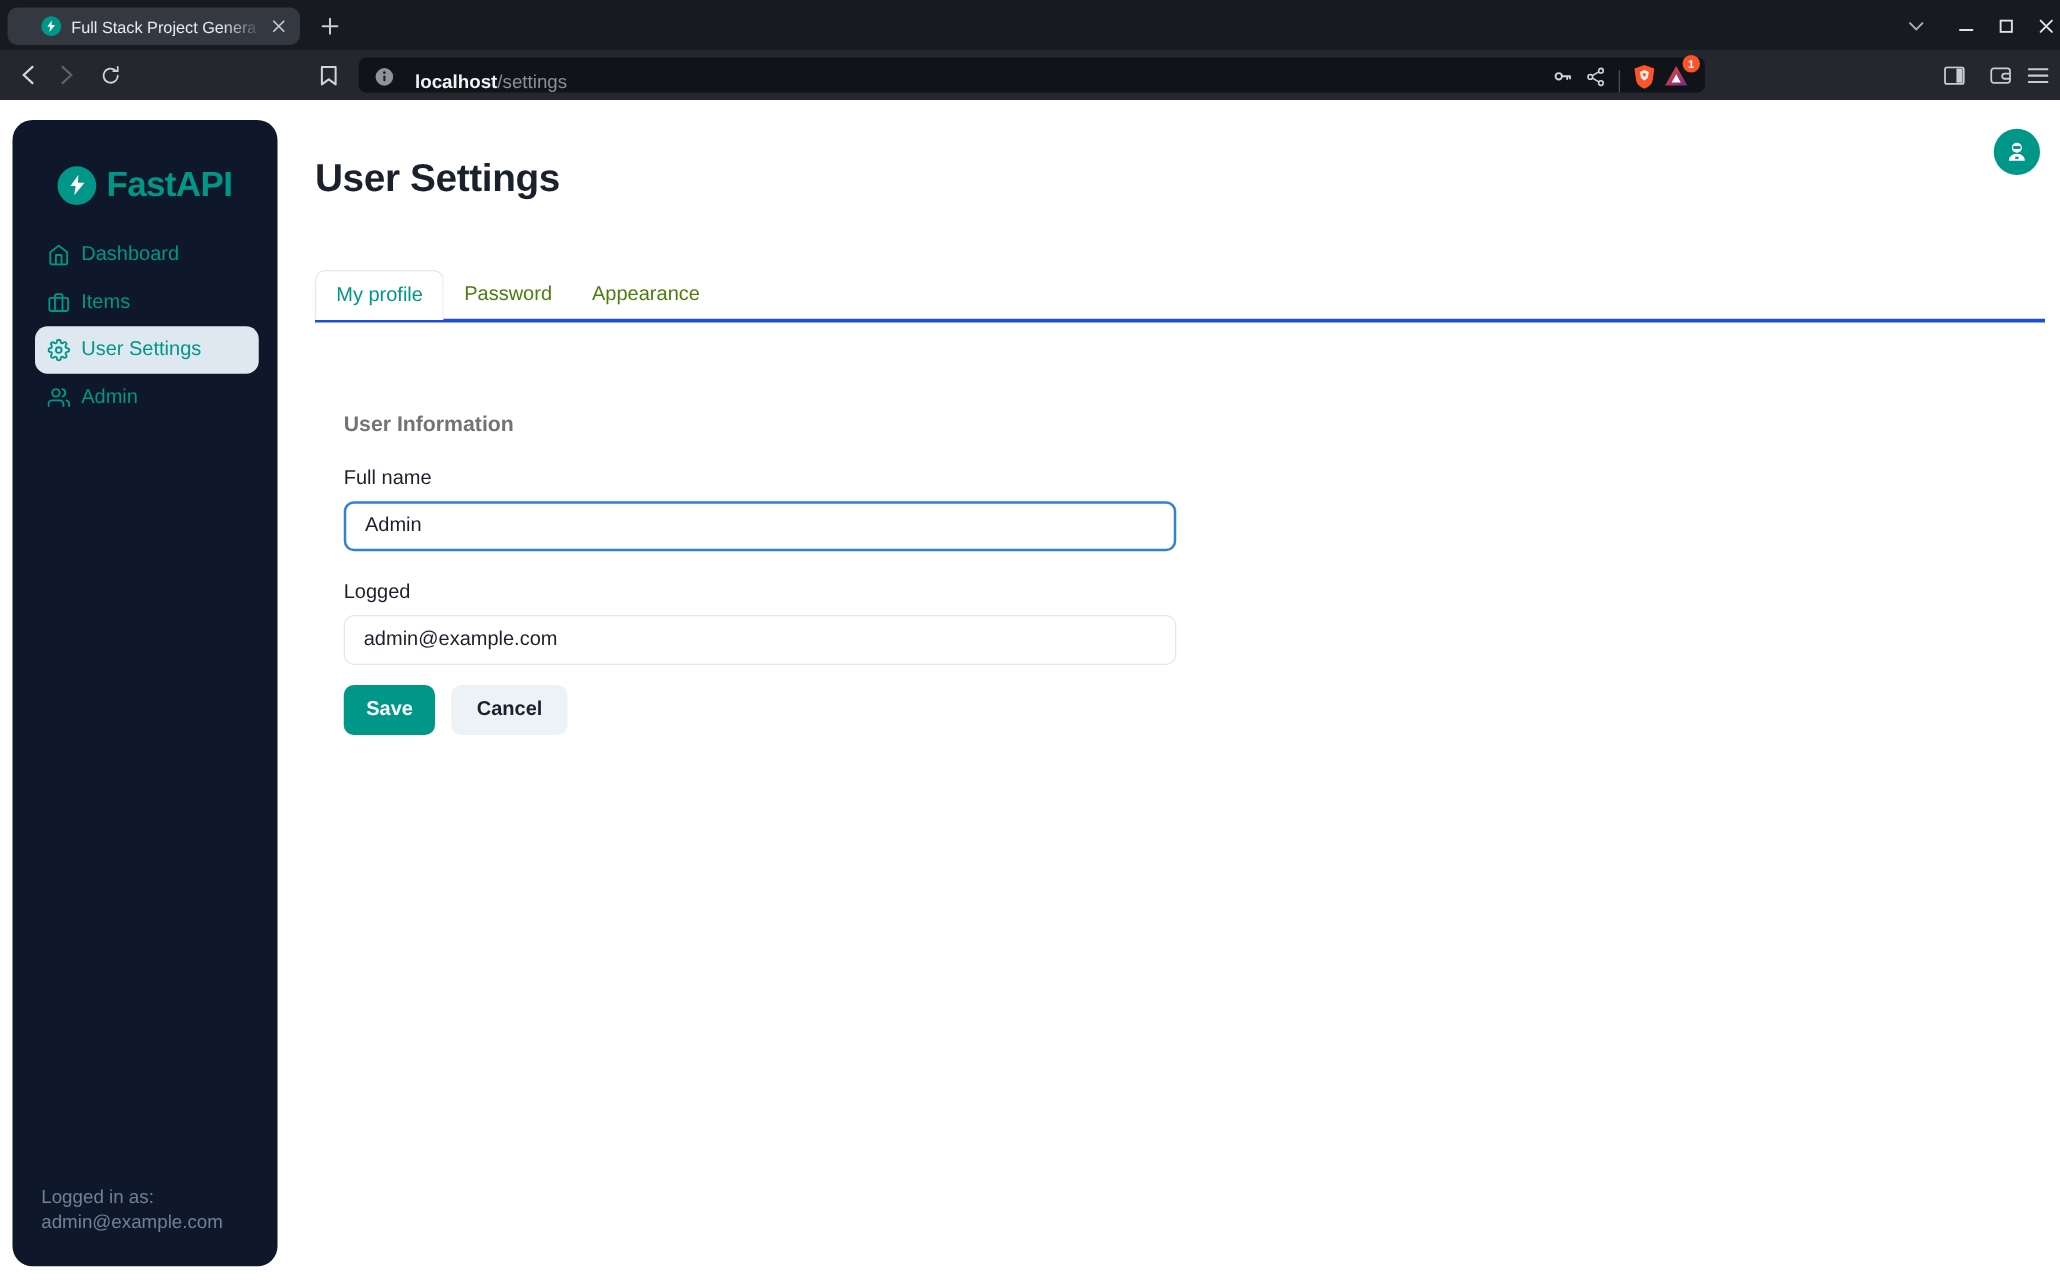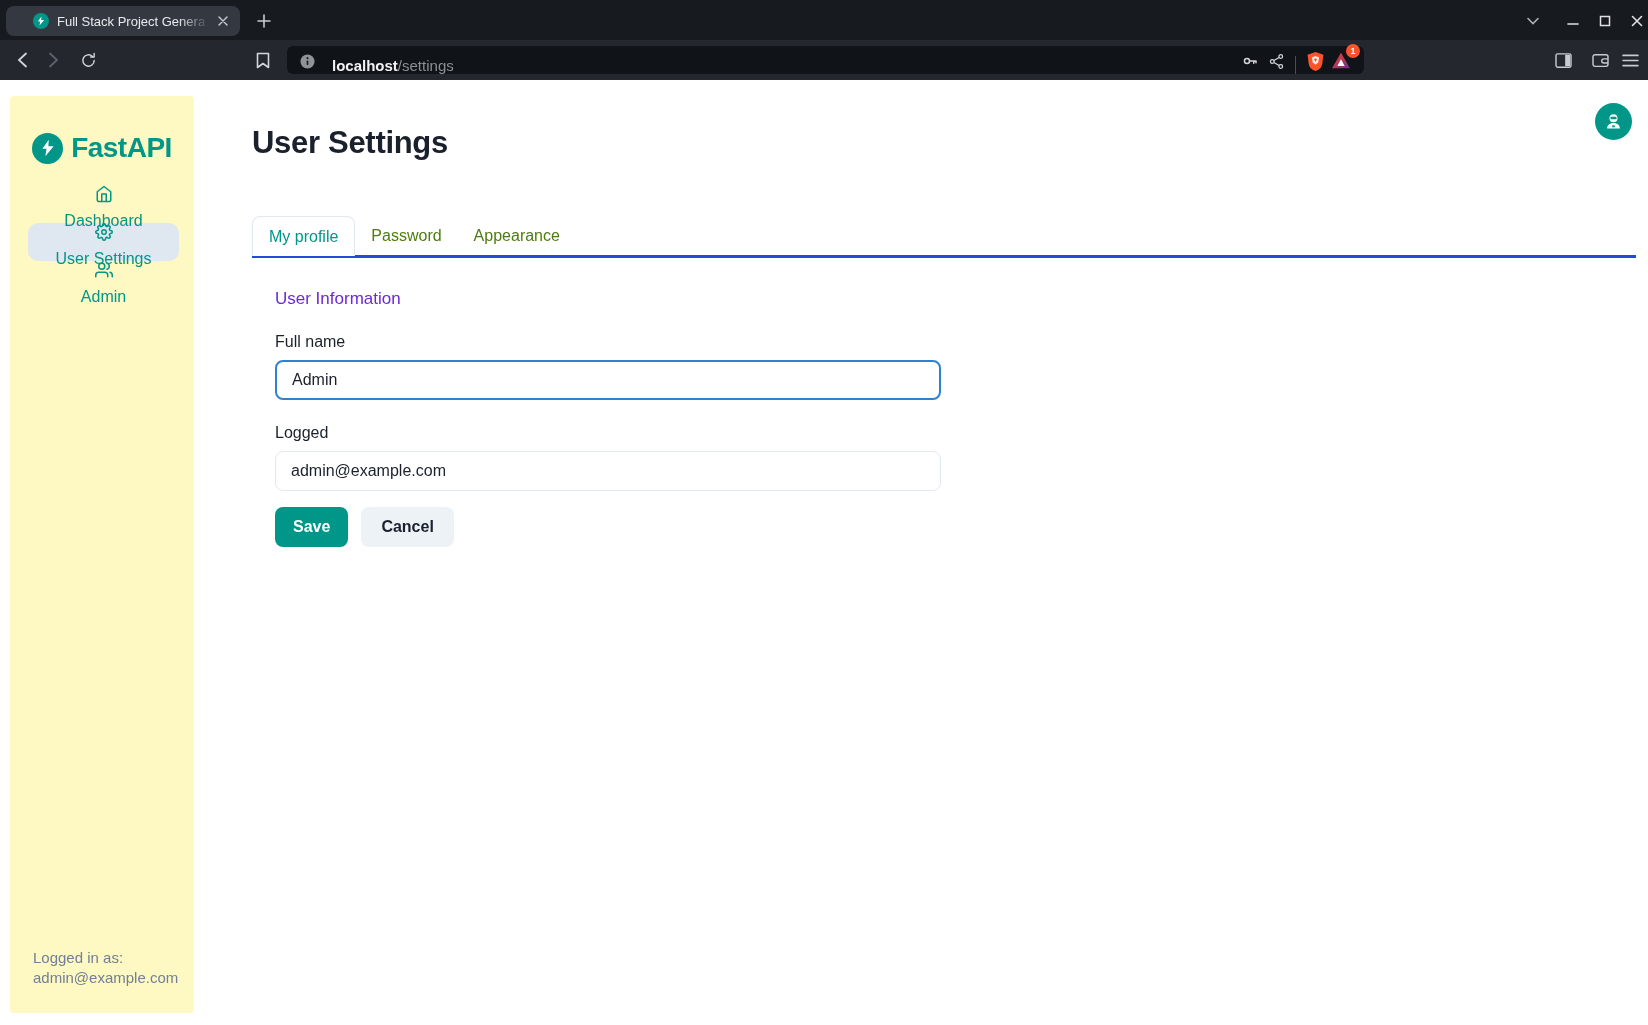--- a/index.html
+++ b/index.html
@@ -21,39 +21,39 @@
   .url-host { color:#f1f3f4; font-size:15px; font-weight:700; margin-left:12px; }
   .url-path { color:#8b9096; font-size:15px; }
   .url-spacer { flex:1; }
   .urlicon { display:flex; align-items:center; justify-content:center; width:26px; height:26px; color:#cdd0d5; flex:none; }
   .udivider { width:1px; height:18px; background:#4a4e55; margin:0 6px; flex:none; }
   .badge { position:absolute; top:-4px; right:-6px; min-width:14px; height:14px; border-radius:7px; background:#fb542b; color:#fff; font-size:9px; font-weight:700; display:flex; align-items:center; justify-content:center; padding:0 3px; }
 
   
   .page { position:relative; height:945px; background:#fff; }
 
-  .sidebar { position:absolute; left:10px; top:16px; width:184px; height:917px; background:#fef9c3; border-radius:4px; }
+  .sidebar { position:absolute; left:10px; top:16px; width:212px; height:917px; background:#0f172a; border-radius:16px; }
   .logo-row { display:flex; align-items:center; justify-content:center; gap:8px; padding-top:36px; }
   .logo-circle { width:31px; height:31px; border-radius:50%; background:#009688; display:flex; align-items:center; justify-content:center; flex:none; }
   .logo-text { color:#009688; font-size:28px; font-weight:700; letter-spacing:-0.5px; }
   .nav { margin:21px 15px 0 18px; }
-  .nav-item { display:flex; align-items:center; gap:9px; height:38px; padding:0 10px; border-radius:10px; color:#009688; font-size:16px; cursor:pointer;flex-direction:column; }
+  .nav-item { display:flex; align-items:center; gap:9px; height:38px; padding:0 10px; border-radius:10px; color:#009688; font-size:16px; cursor:pointer; }
   .nav-item.active { background:#dfe7f0; }
   .nav-item svg { flex:none; }
   .side-footer { position:absolute; left:23px; bottom:25px; color:#718096; font-size:15px; line-height:20px; }
 
   .page-title { position:absolute; left:252px; top:45px; font-size:31px; font-weight:700; color:#1a202c; letter-spacing:-0.3px; }
   .avatar-btn { position:absolute; left:1595px; top:23px; width:37px; height:37px; border-radius:50%; background:#009688; display:flex; align-items:center; justify-content:center; cursor:pointer; }
 
   .tabs { position:absolute; left:252px; top:136px; right:12px; height:42px; display:flex; align-items:stretch; border-bottom:3px solid #1d4ed8; }
   .tabitem { display:flex; align-items:center; padding:0 16px; font-size:16px; color:#4d7c0f; cursor:pointer; }
   .tabitem.active { color:#009688; background:#fff; border:1px solid #e2e8f0; border-bottom:none; border-radius:8px 8px 0 0; margin-bottom:-1px; }
 
   .form { position:absolute; left:275px; top:177px; width:666px; padding-top:32px; }
-  .section-title { font-size:17px; font-weight:400; color:#6d28d9; margin-bottom:24px; }
+  .section-title { font-size:17px; font-weight:700; color:#737373; margin-bottom:24px;margin-top:41px; }
   .field-label { display:block; font-size:16px; color:#1a202c; margin-bottom:9px; }
   .text-input { width:666px; height:40px; border-radius:8px; font-size:16px; color:#1a202c; padding:0 15px; outline:none; font-family:"Liberation Sans", sans-serif; background:#fff; }
   .text-input.normal { border:1px solid #e2e8f0; }
   .text-input.focused { border:2px solid #3182ce; }
   .mb24 { margin-bottom:24px; }
   .btn-row { display:flex; gap:13px; margin-top:16px; }
   .btn { height:40px; border:none; border-radius:8px; font-size:16px; font-weight:700; padding:0 18px; cursor:pointer; font-family:"Liberation Sans", sans-serif; }
   .btn-save { background:#009688; color:#ffffff; }
   .btn-cancel { background:#edf2f7; color:#1a202c; padding:0 20px; }
 </style>
@@ -204,20 +204,27 @@
     </div>
 
     <nav class="nav">
       <div class="nav-item">
         <svg width="18" height="18" viewBox="0 0 24 24" fill="none" stroke="#009688" stroke-width="2" stroke-linecap="round" stroke-linejoin="round">
             <path d="M3 9l9-7 9 7v11a2 2 0 0 1-2 2H5a2 2 0 0 1-2-2z"></path>
             <polyline points="9 22 9 12 15 12 15 22"></polyline>
           </svg>
         <span>Dashboard</span>
       </div>
+      <div class="nav-item">
+        <svg width="18" height="18" viewBox="0 0 24 24" fill="none" stroke="#009688" stroke-width="2" stroke-linecap="round" stroke-linejoin="round">
+            <rect x="2" y="7" width="20" height="14" rx="2"></rect>
+            <path d="M16 21V5a2 2 0 0 0-2-2h-4a2 2 0 0 0-2 2v16"></path>
+          </svg>
+        <span>Items</span>
+      </div>
       <div class="nav-item active">
         <svg width="18" height="18" viewBox="0 0 24 24" fill="none" stroke="#009688" stroke-width="2" stroke-linecap="round" stroke-linejoin="round">
             <circle cx="12" cy="12" r="3"></circle>
             <path d="M19.4 15a1.65 1.65 0 0 0 .33 1.82l.06.06a2 2 0 0 1 0 2.83 2 2 0 0 1-2.83 0l-.06-.06a1.65 1.65 0 0 0-1.82-.33 1.65 1.65 0 0 0-1 1.51V21a2 2 0 0 1-2 2 2 2 0 0 1-2-2v-.09A1.65 1.65 0 0 0 9 19.4a1.65 1.65 0 0 0-1.82.33l-.06.06a2 2 0 0 1-2.83 0 2 2 0 0 1 0-2.83l.06-.06a1.65 1.65 0 0 0 .33-1.82 1.65 1.65 0 0 0-1.51-1H3a2 2 0 0 1-2-2 2 2 0 0 1 2-2h.09A1.65 1.65 0 0 0 4.6 9a1.65 1.65 0 0 0-.33-1.82l-.06-.06a2 2 0 0 1 0-2.83 2 2 0 0 1 2.83 0l.06.06a1.65 1.65 0 0 0 1.82.33H9a1.65 1.65 0 0 0 1-1.51V3a2 2 0 0 1 2-2 2 2 0 0 1 2 2v.09a1.65 1.65 0 0 0 1 1.51 1.65 1.65 0 0 0 1.82-.33l.06-.06a2 2 0 0 1 2.83 0 2 2 0 0 1 0 2.83l-.06.06a1.65 1.65 0 0 0-.33 1.82V9a1.65 1.65 0 0 0 1.51 1H21a2 2 0 0 1 2 2 2 2 0 0 1-2 2h-.09a1.65 1.65 0 0 0-1.51 1z"></path>
           </svg>
         <span>User Settings</span>
       </div>
       <div class="nav-item">
         <svg width="18" height="18" viewBox="0 0 24 24" fill="none" stroke="#009688" stroke-width="2" stroke-linecap="round" stroke-linejoin="round">
             <path d="M17 21v-2a4 4 0 0 0-4-4H5a4 4 0 0 0-4 4v2"></path>

